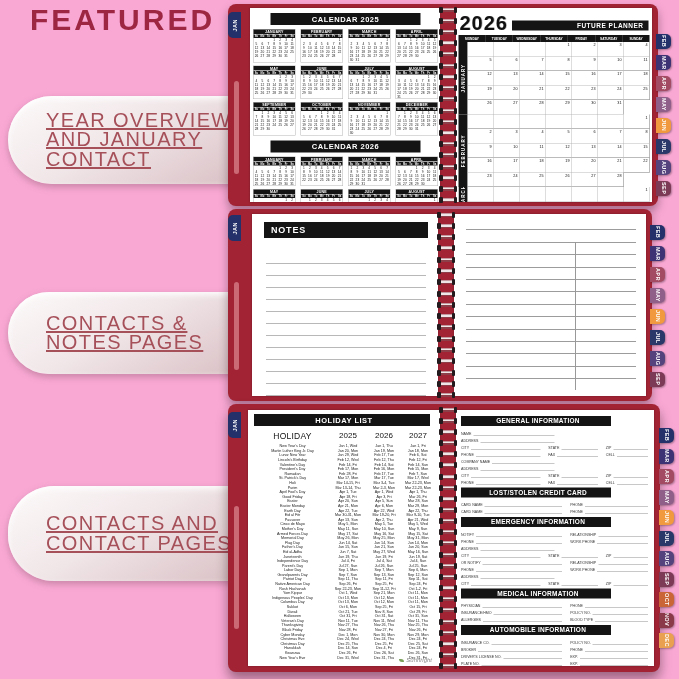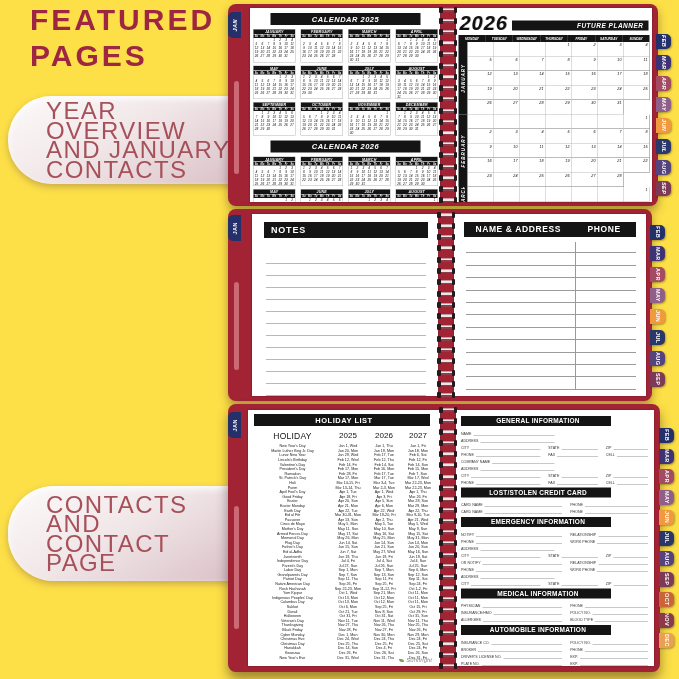--- a/index.html
+++ b/index.html
@@ -1,38 +1,38 @@
 <!DOCTYPE html>
 <html style="--accent: #9d2742; --callout: #a6505a; --cover: #a12334; --bar: #141414; --page: #ffffff;"><head>
 <meta charset="utf-8">
 <style>
   :root{
     --accent:#9d2742; --callout:#a6505a; --cover:#a12334; --bar:#141414; --page:#ffffff;
   }
   *{margin:0;padding:0;box-sizing:border-box;}
   body{background:#fff;font-family:"Liberation Sans",sans-serif;}
-  .canvas{position:relative;width:679px;height:679px;background:#fde047;overflow:hidden;}
+  .canvas{position:relative;width:679px;height:679px;background:#f9a8d4;overflow:hidden;}
 
   
   .title{position:absolute;left:30px;top:2px;font-weight:700;font-size:30px;line-height:36px;
          color:var(--accent);letter-spacing:3px;}
   .pill{position:absolute;left:8px;width:239px;border-radius:46px 10px 10px 46px;
         background:linear-gradient(150deg,#fdfafa 0%,#f1e7e9 45%,#d9bfc4 100%);
         box-shadow:0 3px 7px rgba(110,70,80,.35), inset 0 3px 6px rgba(255,255,255,.9);
         display:flex;align-items:center;z-index:1;}
-  .pill-text{padding-left:38px;font-size:24px;line-height:19.5px;letter-spacing:1.4px;
-             color:var(--callout);font-weight:400;}
+  .pill-text{padding-left:38px;font-size:20px;line-height:19.5px;letter-spacing:1.4px;
+             color:var(--callout);font-weight:400;text-decoration:underline;}
   .pill1{top:96px;height:88px;}
   .pill2{top:292px;height:82px;}
   .pill3{top:486px;height:95px;}
 
   
   .spread{position:absolute;background:var(--cover);border-radius:8px;z-index:2;
           box-shadow:0 5px 10px rgba(40,20,25,.38);}
-  .s1{left:228px;top:4px;width:430px;height:202px;font-style:italic;}
+  .s1{left:228px;top:4px;width:430px;height:202px;}
   .s2{left:228px;top:209px;width:424px;height:192px;}
   .s3{left:228px;top:404px;width:432px;height:268px;box-shadow:0 7px 12px rgba(40,20,25,.45);text-align:center;}
   .spread::after{content:"";position:absolute;left:6px;top:38%;width:5px;height:46%;
                  background:rgba(255,190,196,.45);border-radius:3px;}
   .page{position:absolute;background:var(--page);overflow:hidden;box-shadow:0 0 2px rgba(0,0,0,.3);}
   .s1 .pl{left:22px;top:4px;width:190px;height:194px;}
   .s1 .pr{left:228px;top:4px;width:196px;height:194px;}
   .s2 .pl{left:24px;top:5px;width:186px;height:182px;}
   .s2 .pr{left:226px;top:5px;width:192px;height:182px;}
   .s3 .pl{left:20px;top:6px;width:192px;height:256px;}
@@ -140,34 +140,39 @@
   .inf-f .lbl{font-size:7.2px;color:#333;white-space:nowrap;line-height:9px;}
   .inf-f .ln{flex:1;border-bottom:1px solid #909090;height:9px;margin-left:4px;}
 </style>
 </head>
 <body>
 
 <div class="canvas">
 
   <div class="title">
     <div>FEATURED</div>
-    <div>PAGES</div>
   </div>
 
   <div class="pill pill1">
     <div class="pill-text">
       <div>YEAR OVERVIEW</div>
       <div>AND JANUARY</div>
-      <div>CONTACTS</div>
+      <div>CONTACT</div>
+    </div>
+  </div>
+  <div class="pill pill2">
+    <div class="pill-text">
+      <div>CONTACTS &amp;</div>
+      <div>NOTES PAGES</div>
     </div>
   </div>
   <div class="pill pill3">
     <div class="pill-text">
       <div>CONTACTS AND</div>
-      <div>CONTACT PAGE</div>
+      <div>CONTACT PAGES</div>
     </div>
   </div>
 
   <div class="spread s1">
     <div class="jan-tab">
       <span>JAN</span>
     </div>
     <div class="page pl">
       <div class="z2 calpage">
         <div class="cal-title">CALENDAR 2025</div>
@@ -1420,24 +1425,20 @@
         <div class="coil"></div>
         <div class="coil"></div>
         <div class="coil"></div>
         <div class="coil"></div>
         <div class="coil"></div>
         <div class="coil"></div>
         <div class="coil"></div>
         <div class="coil"></div>
       </div>
     <div class="page pr">
-      <div class="ct-bar">
-        <span class="c1">NAME &amp; ADDRESS</span>
-        <span class="c2">PHONE</span>
-      </div>
       <div class="ct-rows">
           <div class="ct-row"></div>
           <div class="ct-row"></div>
           <div class="ct-row"></div>
           <div class="ct-row"></div>
           <div class="ct-row"></div>
           <div class="ct-row"></div>
           <div class="ct-row"></div>
           <div class="ct-row"></div>
           <div class="ct-row"></div>

